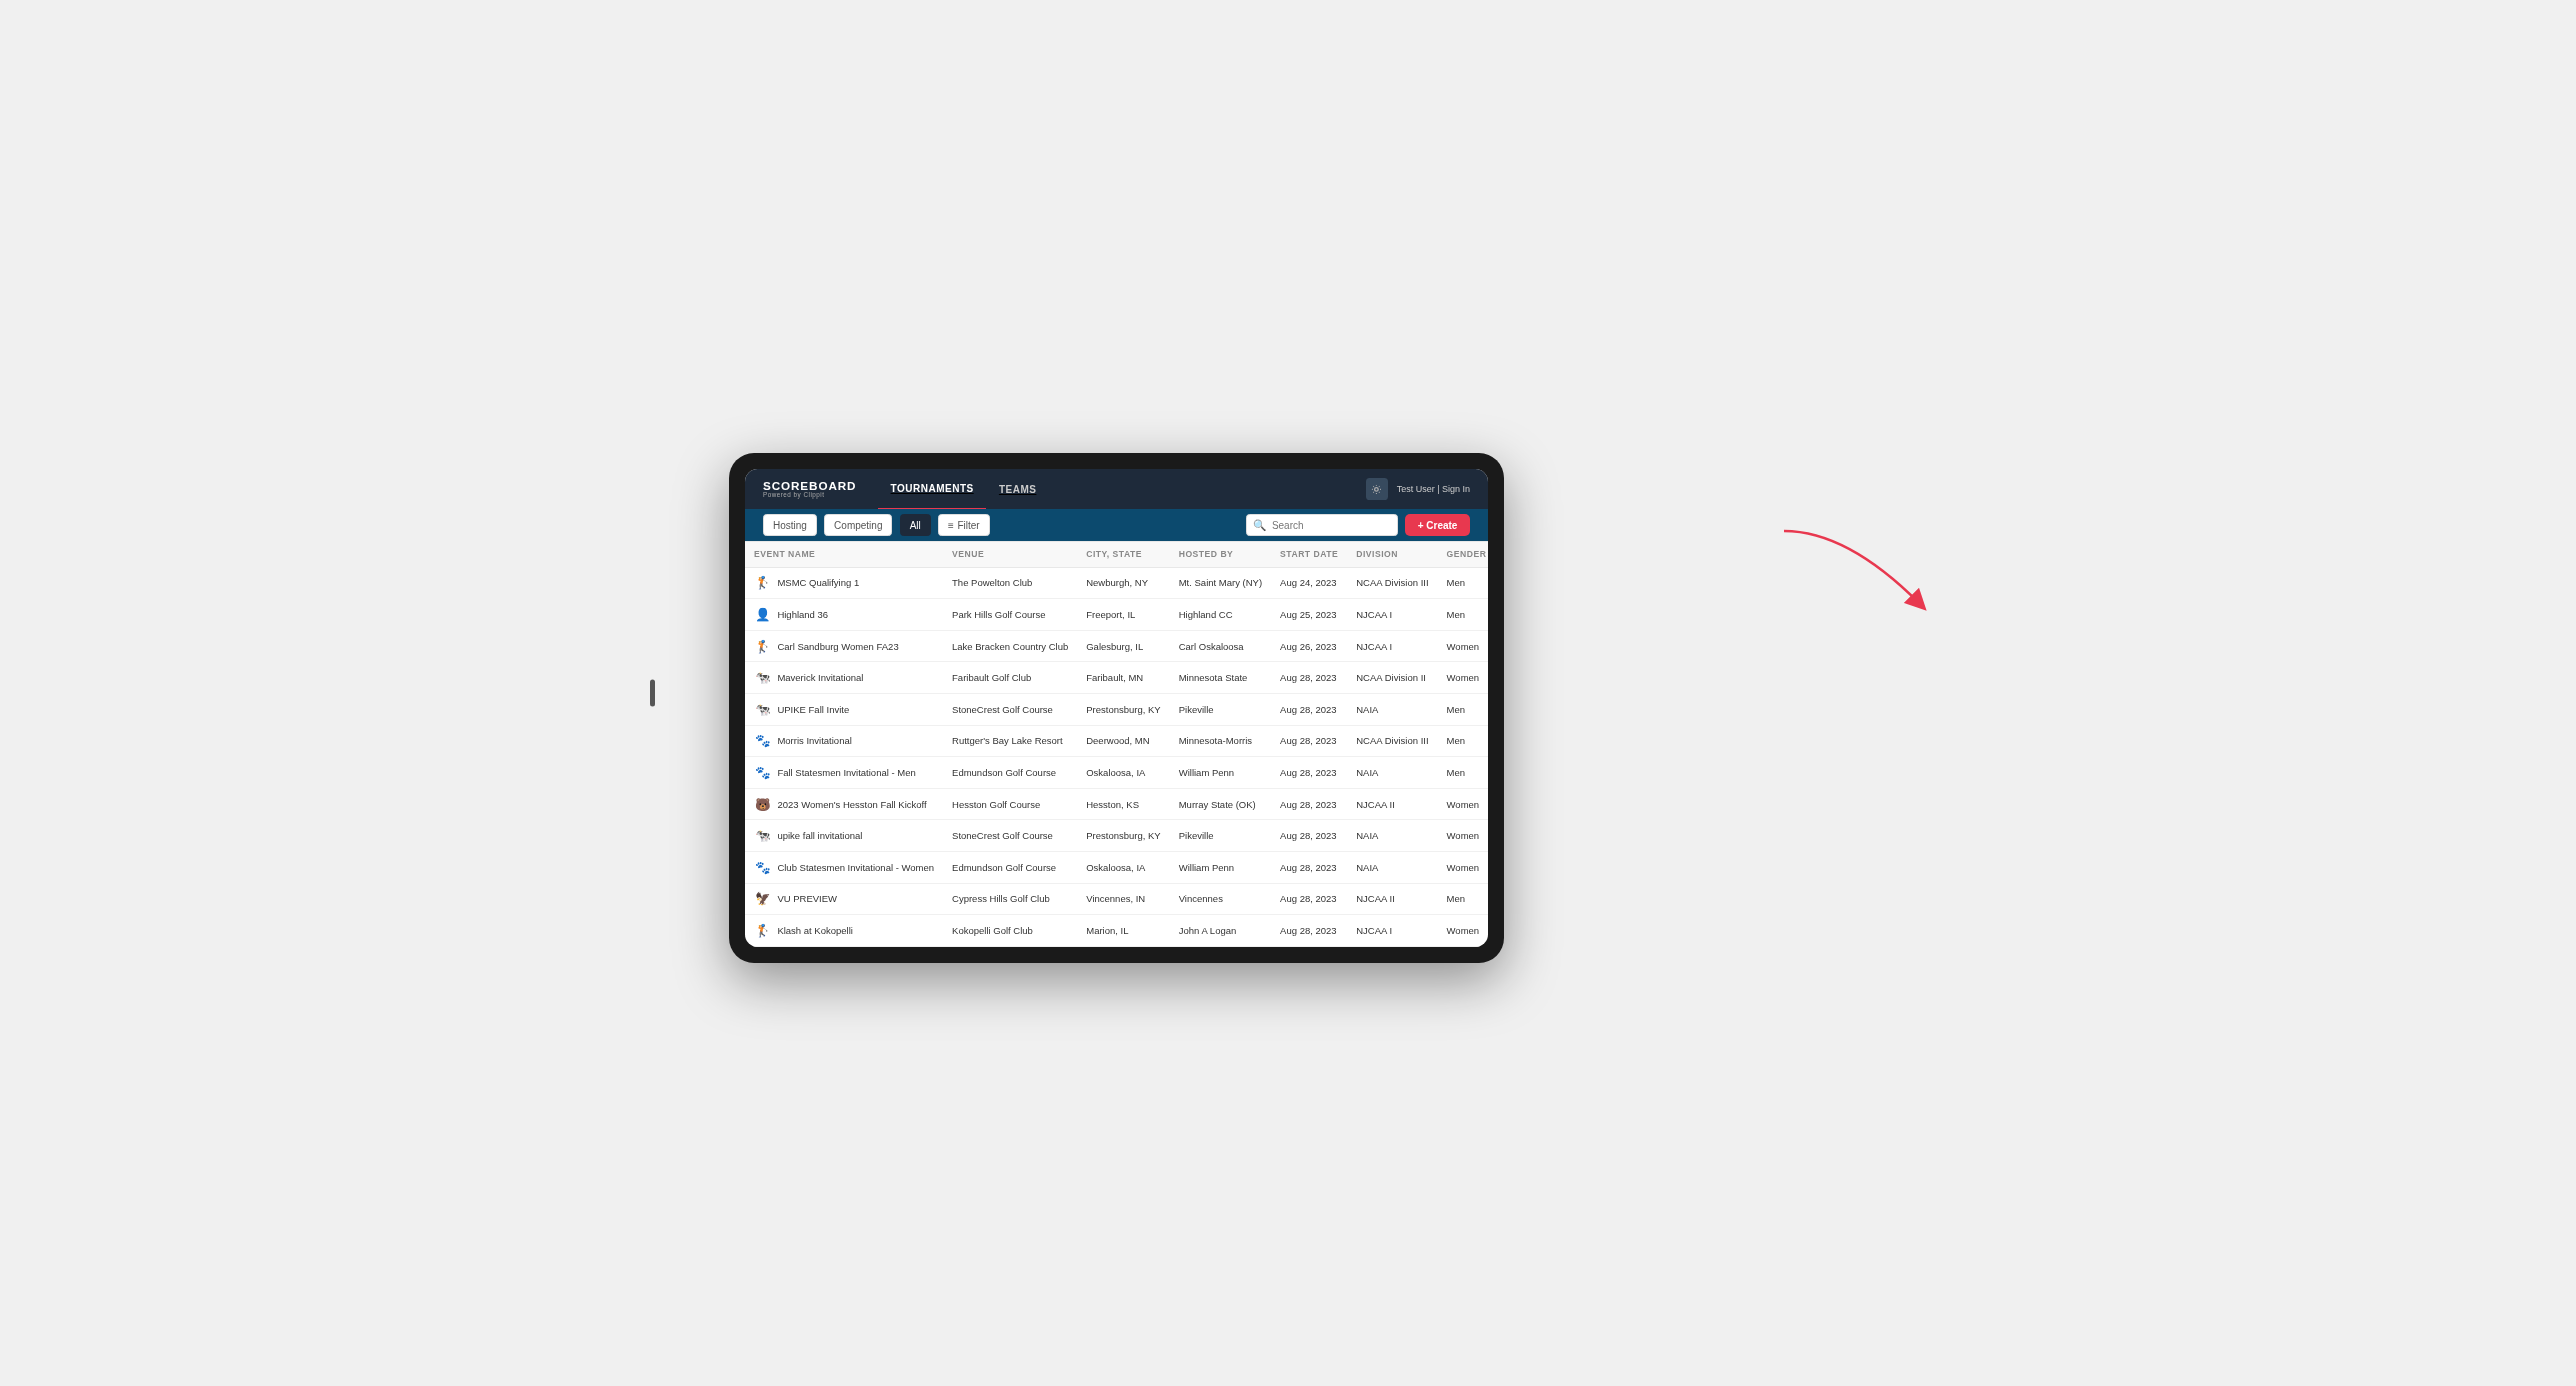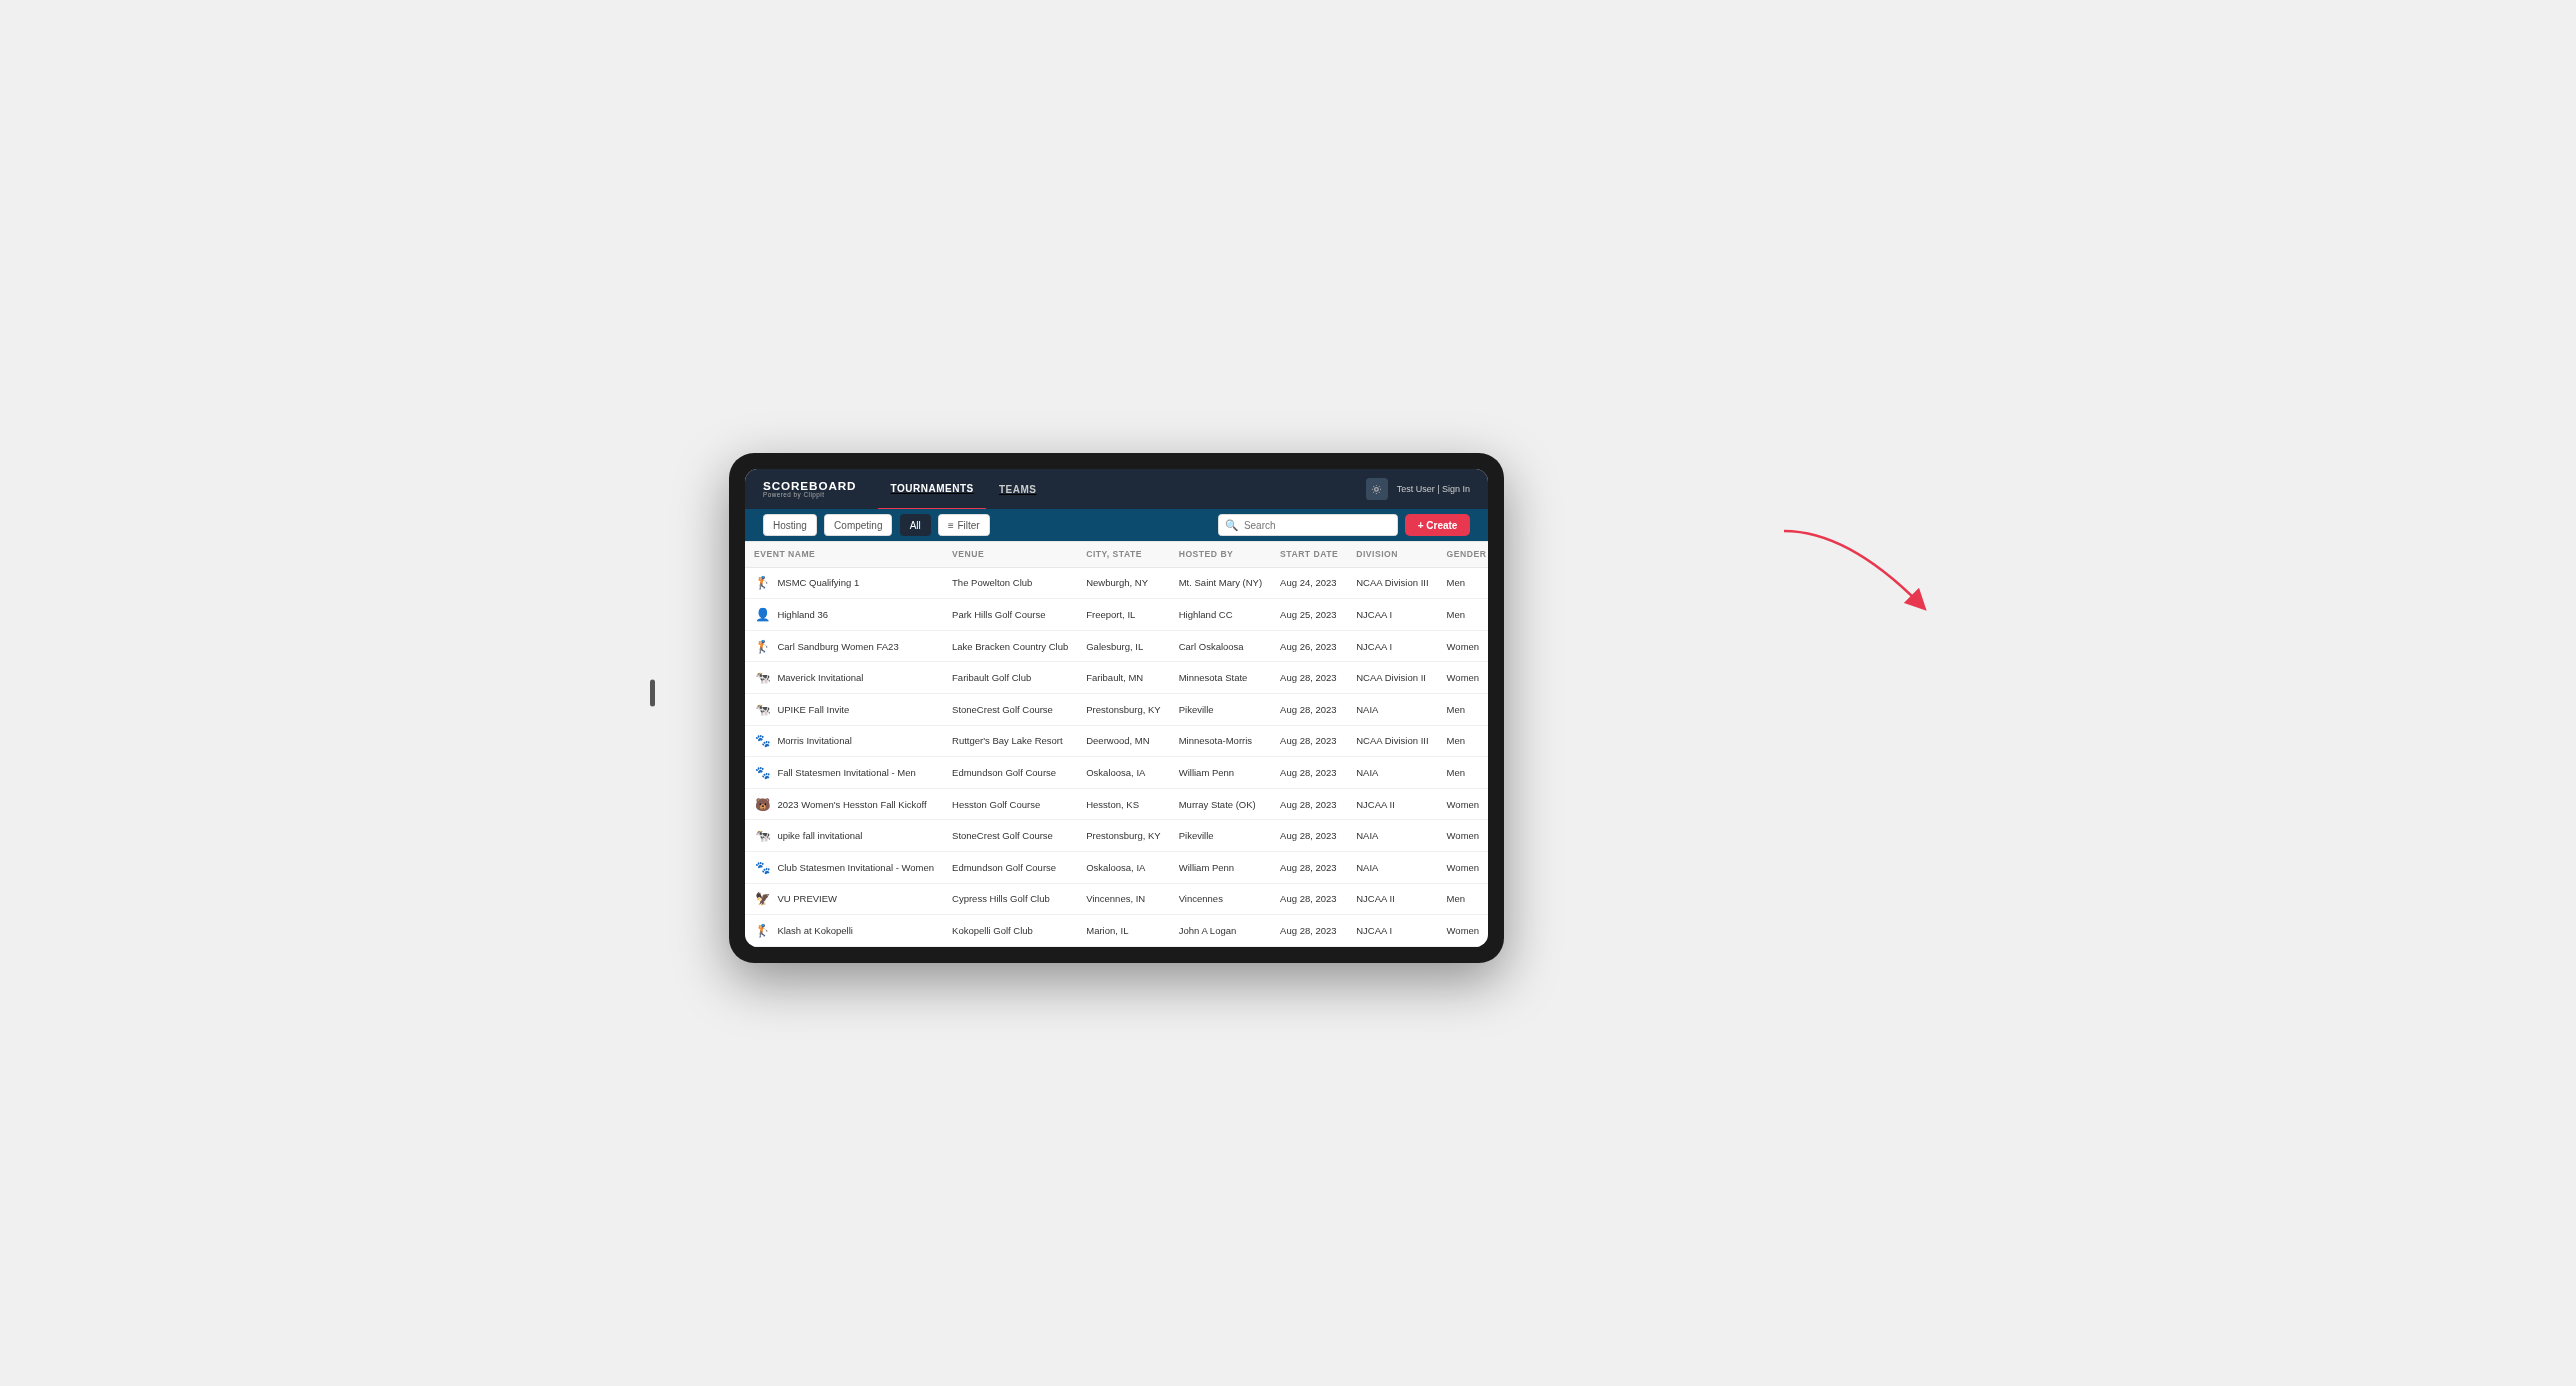--- a/index.html
+++ b/index.html
@@ -162,21 +162,21 @@
     .search-box {
       margin-left: auto;
       position: relative;
     }
 
     .search-input {
       border: 0.9px solid #ddd;
       border-radius: 3.6px;
       padding: 4.5px 9px 4.5px 25px;
       font-size: 10px;
-      width: 180px;
+      width: 152px;
       color: #888;
       outline: none;
     }
 
     .search-icon-inner {
       position: absolute;
       left: 7.2px;
       top: 50%;
       transform: translateY(-50%);
       color: #aaa;

